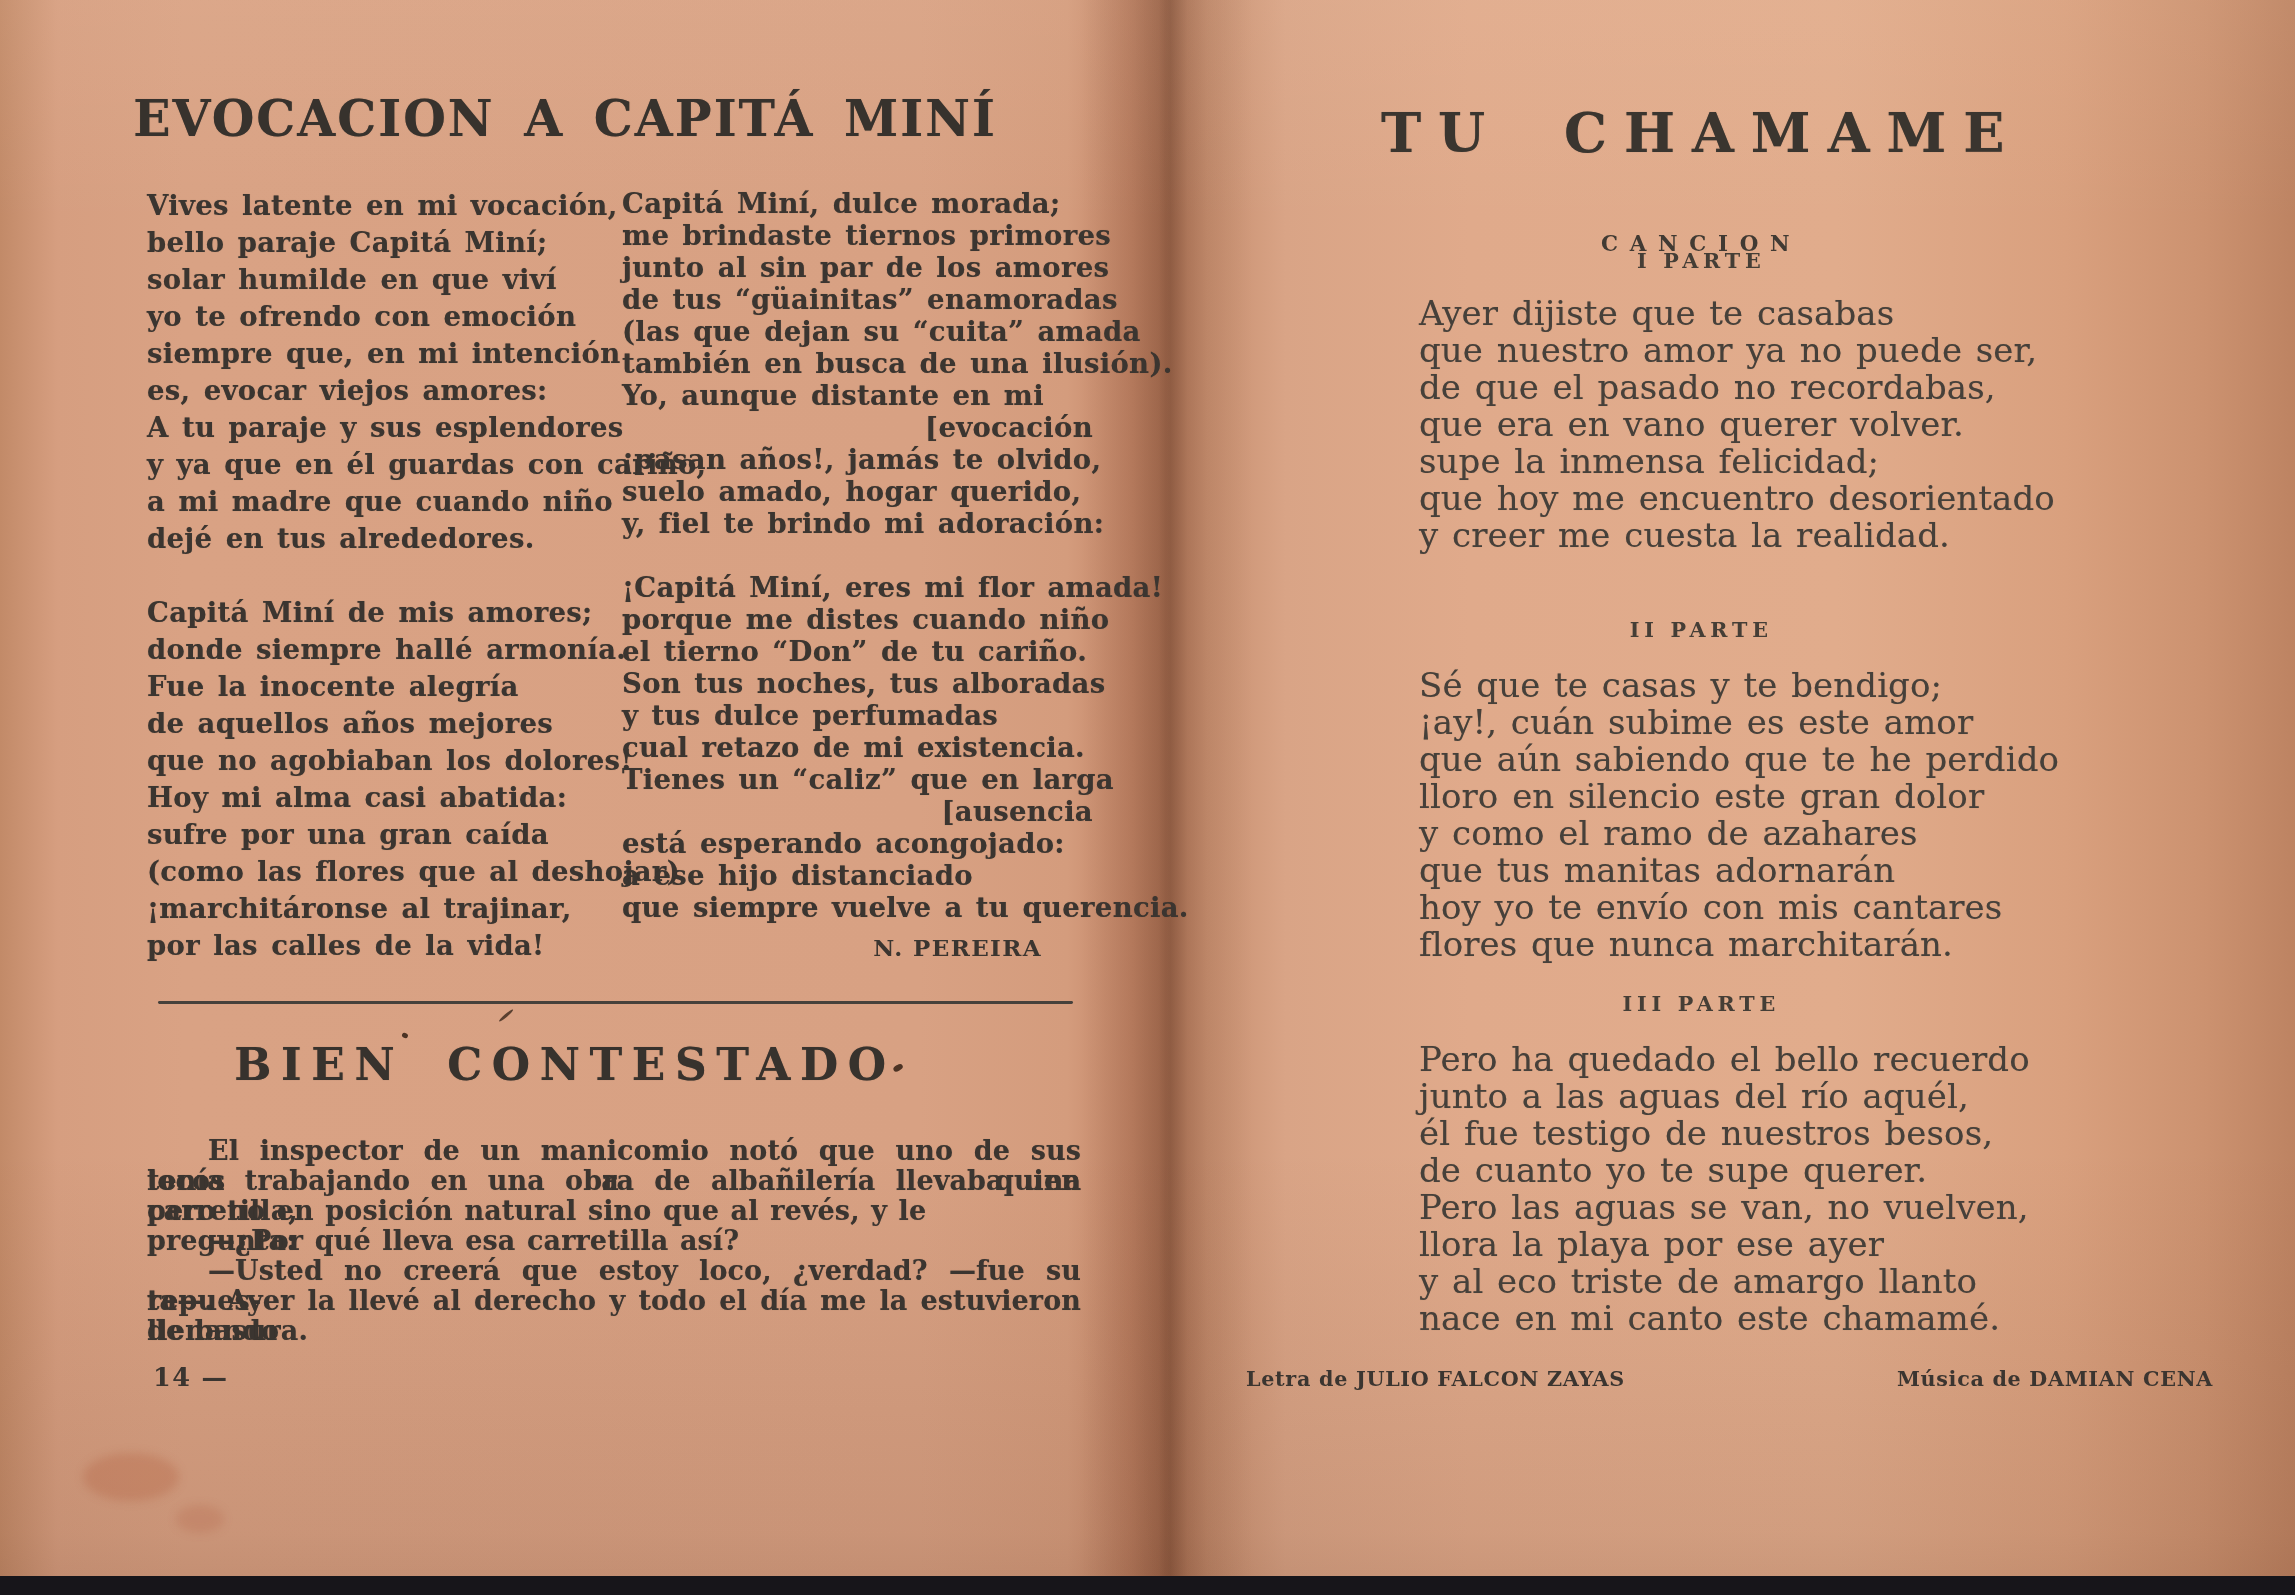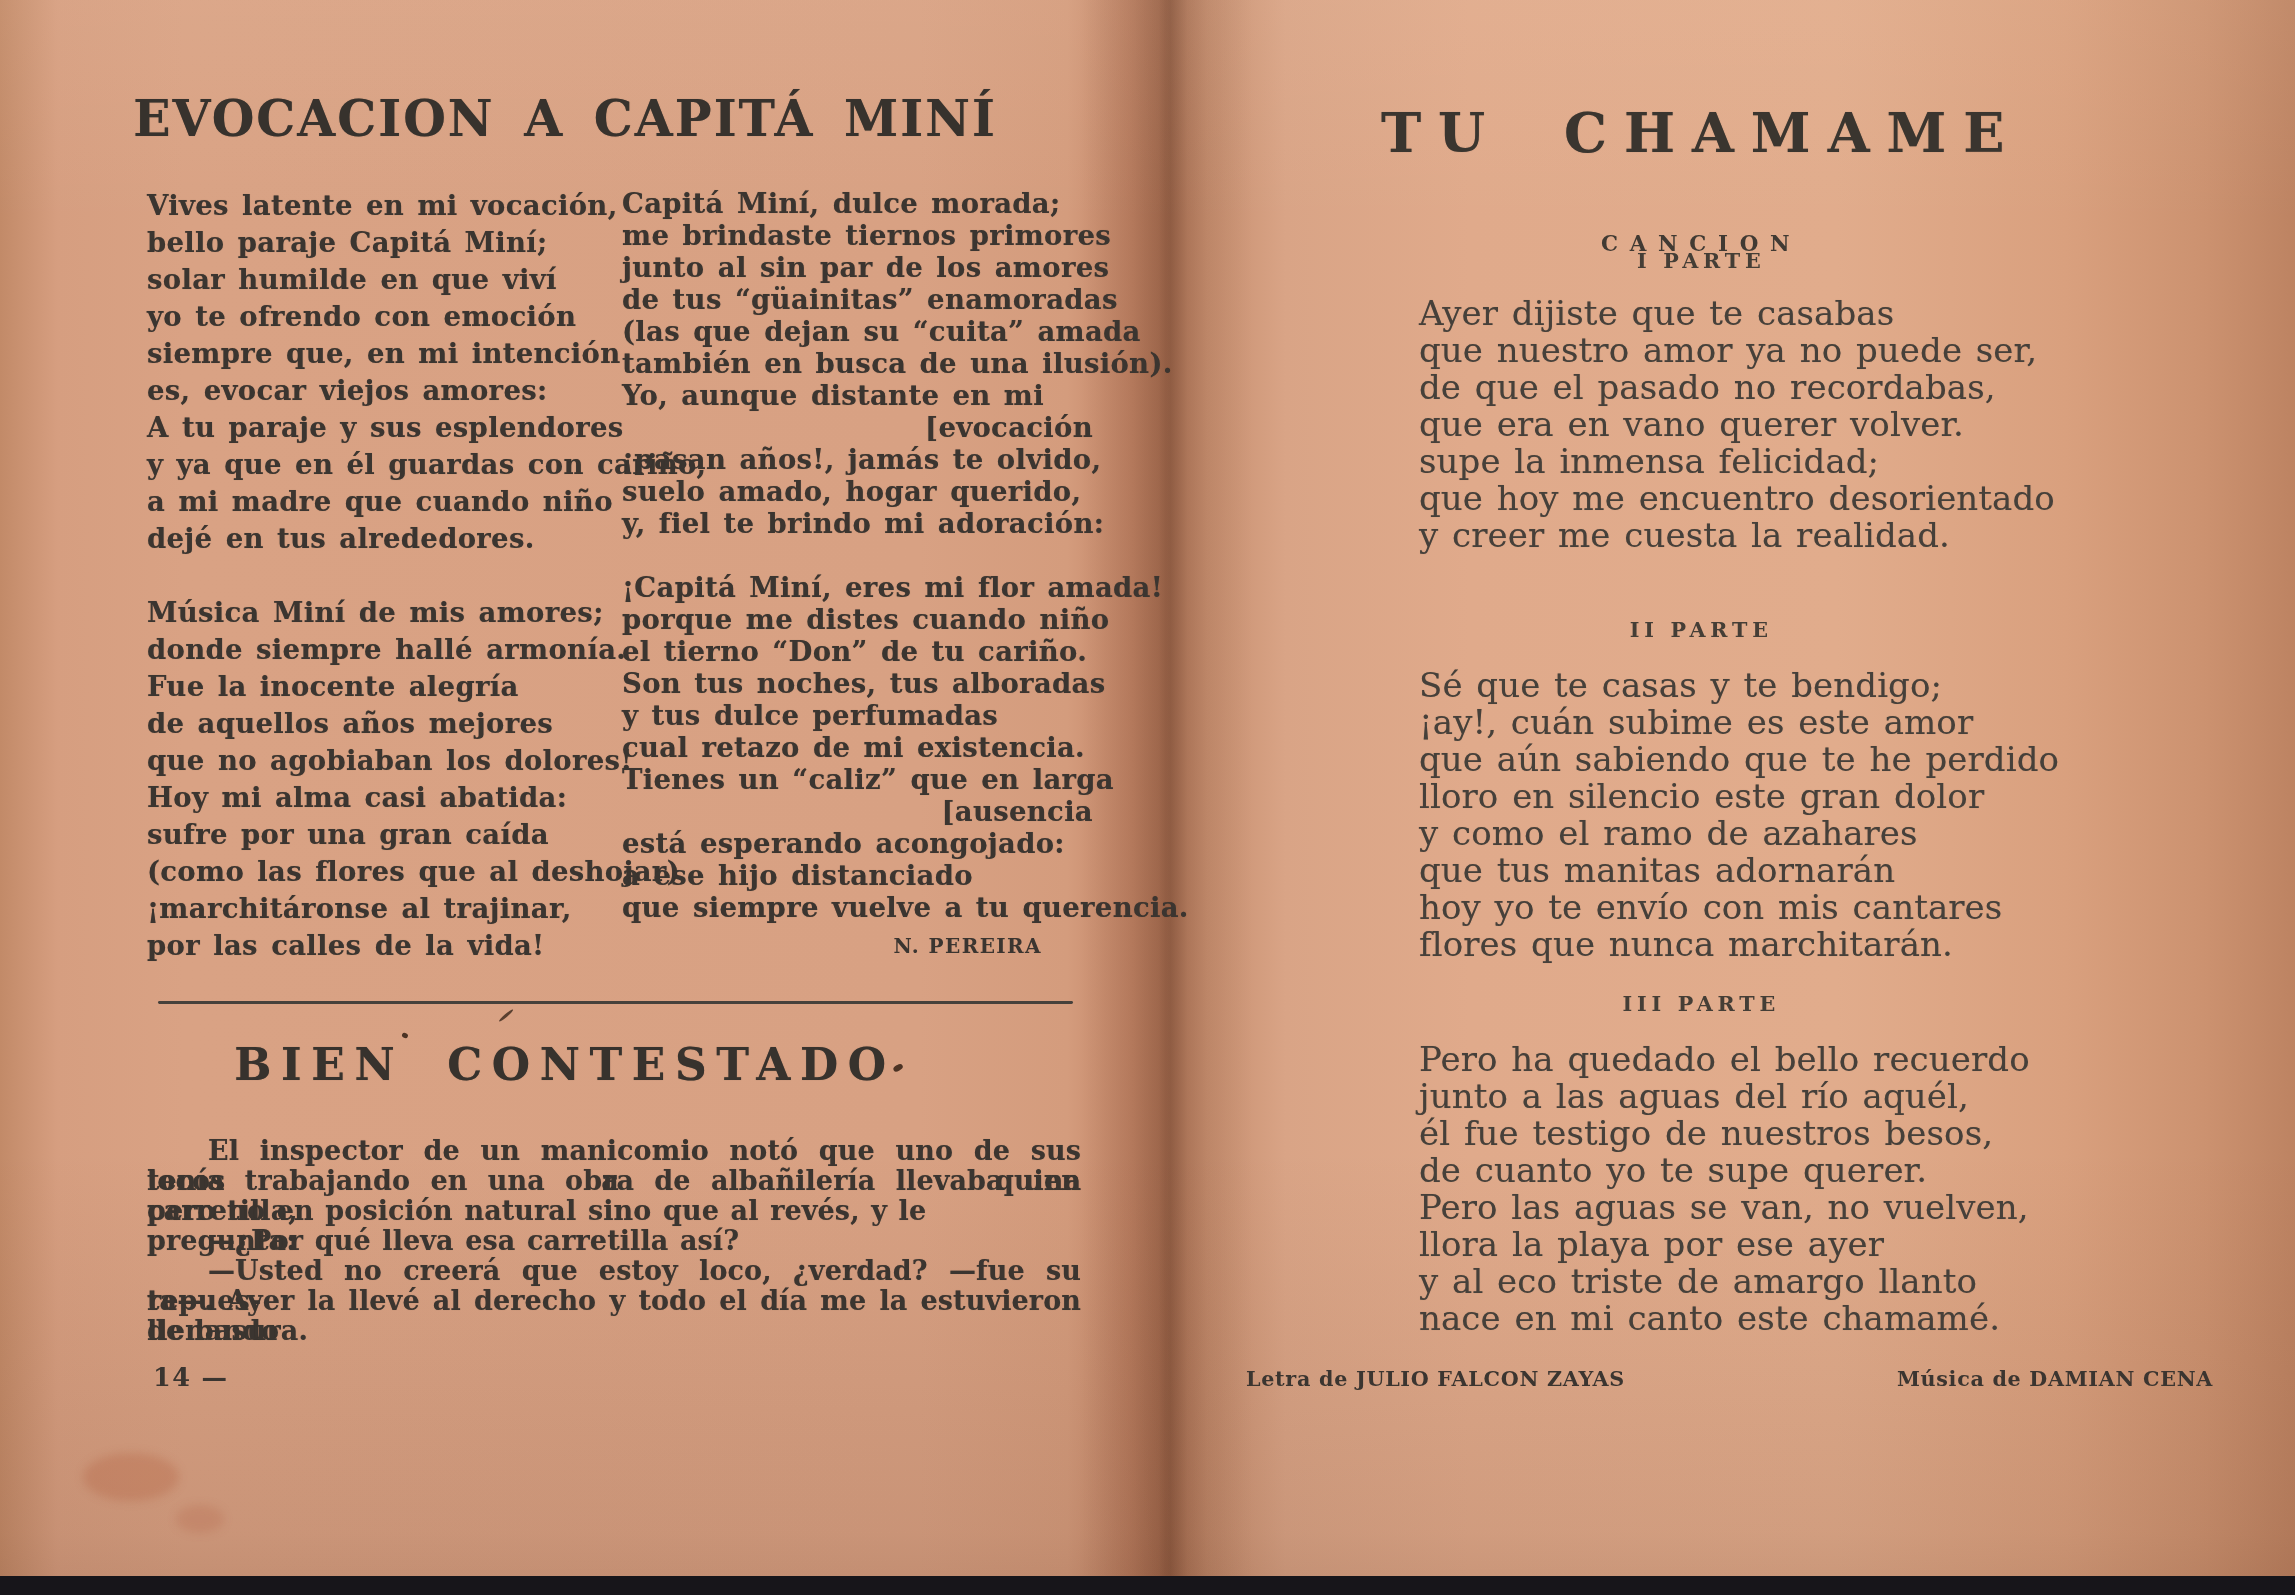--- a/index.html
+++ b/index.html
@@ -28,21 +28,21 @@
   .col{position:absolute;top:187px;}
   .col1{left:147px;width:455px;}
   .col2{left:622px;width:482px;}
   .pline{font-size:27.5px;font-weight:700;letter-spacing:0.3px;word-spacing:3.4px;white-space:nowrap;
          text-shadow:0 0 0.7px rgba(55,48,40,.45);}
   .col1 .pline{height:37px;line-height:37px;}
   .col2 .pline{height:32px;line-height:32px;}
   .pline.wrapline{text-align:right;padding-right:11px;}
   .poem-author{
     position:absolute;top:934px;left:622px;width:420px;text-align:right;
-    font-size:20px;font-weight:700;letter-spacing:1.4px;color:#3b3530;
+    font-size:23px;font-weight:700;letter-spacing:1.4px;color:#3b3530;
   }
   .rule{position:absolute;top:1001px;left:158px;width:915px;height:2.8px;background:#46413b;border-radius:1.4px;}
   .joke-title{
     position:absolute;top:1039px;left:76px;width:978px;margin:0;text-align:center;
     font-size:44px;font-weight:700;letter-spacing:9.6px;word-spacing:18px;color:#37322d;
     text-shadow:0 0 0.7px rgba(55,48,40,.55);
   }
   .joke-lines{position:absolute;top:1136px;left:147px;width:934px;}
   .jline{font-size:27px;font-weight:700;height:30px;line-height:30px;letter-spacing:0.1px;word-spacing:2.1px;
          text-shadow:0 0 0.7px rgba(55,48,40,.4);}
@@ -108,21 +108,21 @@
         <div class="pline">bello paraje Capitá Miní;</div>
         <div class="pline">solar humilde en que viví</div>
         <div class="pline">yo te ofrendo con emoción</div>
         <div class="pline">siempre que, en mi intención</div>
         <div class="pline">es, evocar viejos amores:</div>
         <div class="pline">A tu paraje y sus esplendores</div>
         <div class="pline">y ya que en él guardas con cariño,</div>
         <div class="pline">a mi madre que cuando niño</div>
         <div class="pline">dejé en tus alrededores.</div>
         <div class="pline gap"></div>
-        <div class="pline">Música Miní de mis amores;</div>
+        <div class="pline">Capitá Miní de mis amores;</div>
         <div class="pline">donde siempre hallé armonía.</div>
         <div class="pline">Fue la inocente alegría</div>
         <div class="pline">de aquellos años mejores</div>
         <div class="pline">que no agobiaban los dolores!</div>
         <div class="pline">Hoy mi alma casi abatida:</div>
         <div class="pline">sufre por una gran caída</div>
         <div class="pline">(como las flores que al deshojar)</div>
         <div class="pline">¡marchitáronse al trajinar,</div>
         <div class="pline">por las calles de la vida!</div>
       </div>

